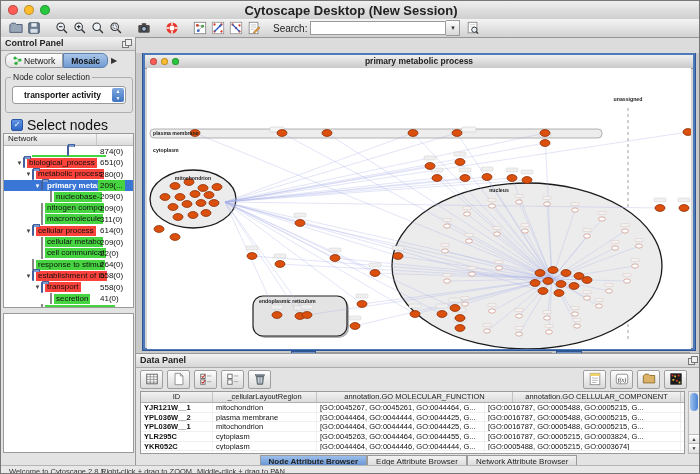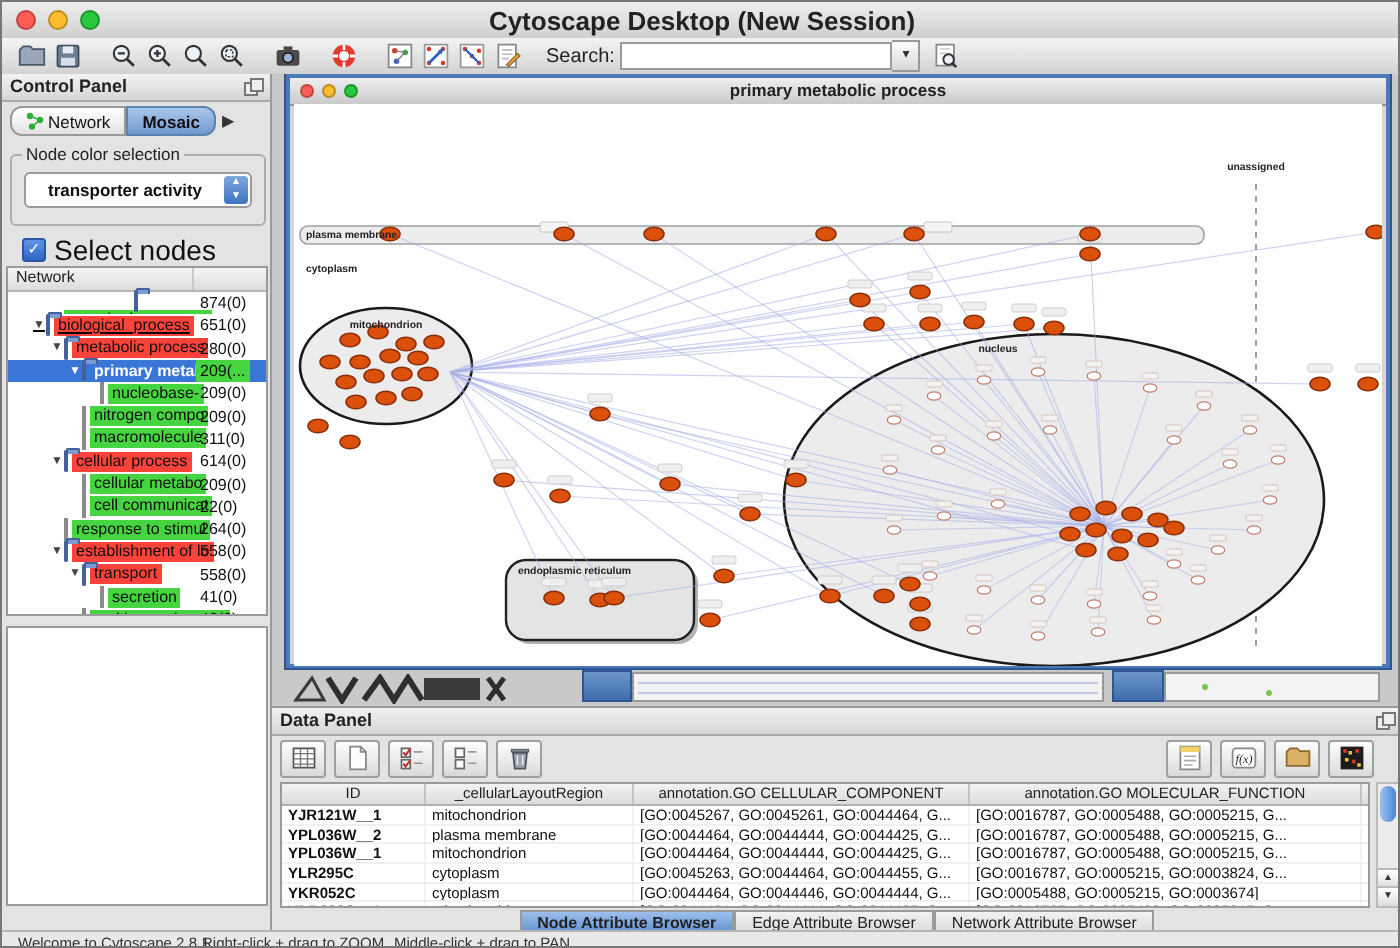--- a/index.html
+++ b/index.html
@@ -57,21 +57,21 @@
   .ico-folder{width:10px;height:7px;background:#7d9bd0;border:1px solid #45619c;border-radius:1px;position:relative;}
   .ico-folder:before{content:"";position:absolute;left:0;top:-2px;width:5px;height:2px;background:#7d9bd0;border:1px solid #45619c;border-bottom:none;border-radius:1px 1px 0 0;}
   .ico-file{width:7px;height:9px;background:#fff;border:1px solid #8a8a8a;}
   .tr-label{padding:0 2px;color:#111;line-height:10px;overflow:hidden;}
   .tr-label.green{background:#46d440;} .tr-label.red{background:#fb423b;}
   .tree-row.sel .tr-label{background:transparent;color:#fff;font-weight:bold;}
   .tr-nodes{position:absolute;left:94px;top:0;height:100%;display:flex;align-items:center;color:#111;padding:0 2px;}
   .tree-row.sel .tr-nodes{background:#46d440;color:#111;}
   .emptybox{position:absolute;left:2px;top:276px;width:131px;height:140px;background:#fff;border:1px solid #9a9a9a;box-sizing:border-box;}
   
-  .mdi{position:absolute;left:135px;top:36px;width:565px;height:316px;background:#c9c9c9;overflow:hidden;}
+  .mdi{position:absolute;left:135px;top:52px;width:565px;height:316px;background:#c9c9c9;overflow:hidden;}
   .netwin{position:absolute;left:7px;top:0;width:552px;height:297px;border:2px solid #4d79b8;box-shadow:0 0 0 1px #2e5694;background:#d6d6d6;box-sizing:border-box;}
   .netwin .ntbar{position:relative;height:13px;background:linear-gradient(#efefef,#cacaca);border-bottom:1px solid #949494;}
   .ntbar .lights{left:5px;top:3px;gap:4px;}
   .ntbar .light{width:7px;height:7px;}
   .ntbar .nt-title{position:absolute;left:0;right:0;top:1px;text-align:center;font-size:8.5px;font-weight:bold;color:#222;}
   .canvas-wrap{position:absolute;left:2px;top:13px;width:544px;height:281px;background:#fff;}
   .bgstrip{position:absolute;left:0;top:297px;width:565px;height:19px;}
   .bgstrip .glyphs{position:absolute;left:10px;top:3px;}
   .frag{position:absolute;box-sizing:border-box;}
   .frag.blue{background:linear-gradient(#6d95c8,#3f6eae);border:1px solid #2e5694;}
@@ -264,21 +264,21 @@
         <span class="sep"></span>
         <span class="c2">Nodes</span>
       </div>
       <div id="tree-rows">
           <div class="tree-row" style="padding-left: 1px; flex-direction: column;">
             <span class="tr-exp"></span>
             <span class="tr-ico"><span class="ico-folder"></span></span>
             <span class="tr-label green">mosaic-demo-yeast</span>
             <span class="tr-nodes">874(0)</span>
           </div>
-          <div class="tree-row" style="padding-left: 12px; text-decoration: underline;">
+          <div class="tree-row" style="padding-left: 12px;">
             <span class="tr-exp">▼</span>
             <span class="tr-ico"><span class="ico-folder"></span></span>
             <span class="tr-label red">biological_process</span>
             <span class="tr-nodes">651(0)</span>
           </div>
           <div class="tree-row" style="padding-left: 21px;">
             <span class="tr-exp">▼</span>
             <span class="tr-ico"><span class="ico-folder"></span></span>
             <span class="tr-label red">metabolic process</span>
             <span class="tr-nodes">280(0)</span>
@@ -727,22 +727,22 @@
               <rect x="8" y="9" width="2" height="2" fill="#d43a2a"></rect>
               <rect x="11" y="11" width="2" height="2" fill="#e8c23c"></rect>
             </svg>
           </div>
         </div>
     </div>
     <div class="dp-table">
       <div class="dt-head" id="dt-head">
           <div class="hc" style="width: 72px;">ID</div>
           <div class="hc" style="width: 104px;">_cellularLayoutRegion</div>
+          <div class="hc" style="width: 196px;">annotation.GO MOLECULAR_FUNCTION</div>
           <div class="hc" style="width: 168px;">annotation.GO CELLULAR_COMPONENT</div>
-          <div class="hc" style="width: 196px;">annotation.GO MOLECULAR_FUNCTION</div>
         </div>
       <div id="dt-rows">
           <div class="dt-row">
             <div class="dc id" style="width: 72px;">YJR121W__1</div>
             <div class="dc" style="width: 104px;">mitochondrion</div>
             <div class="dc" style="width: 168px;">[GO:0045267, GO:0045261, GO:0044464, G...</div>
             <div class="dc" style="width: 196px;">[GO:0016787, GO:0005488, GO:0005215, G...</div>
           </div>
           <div class="dt-row">
             <div class="dc id" style="width: 72px;">YPL036W__2</div>

